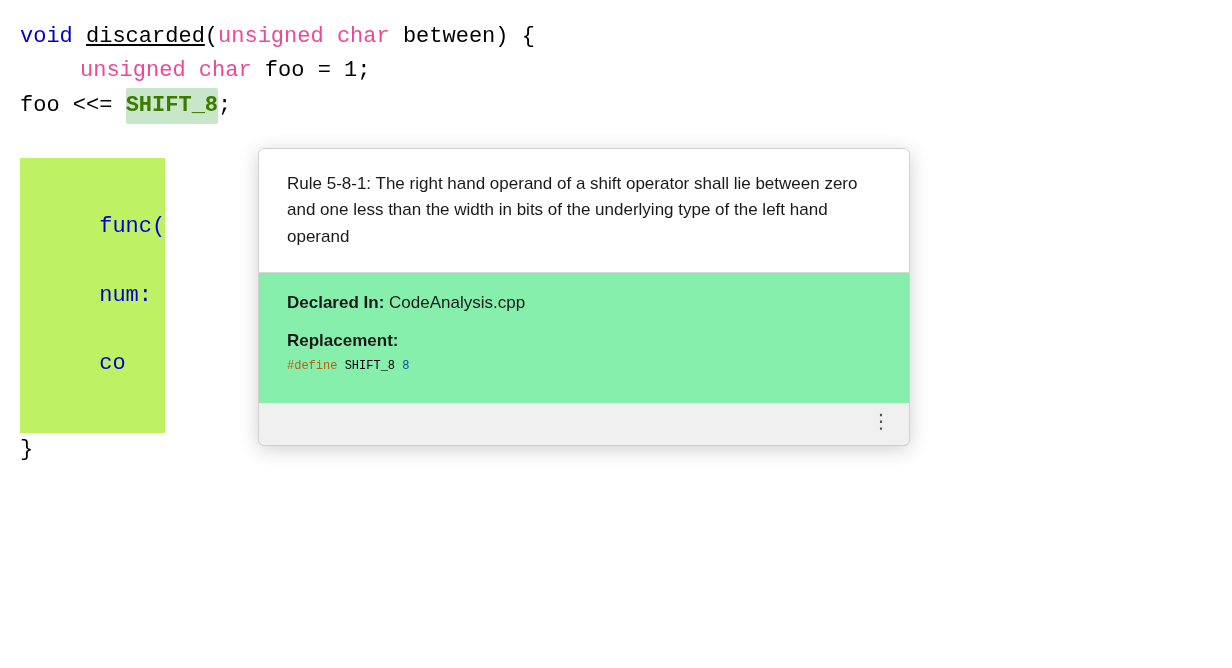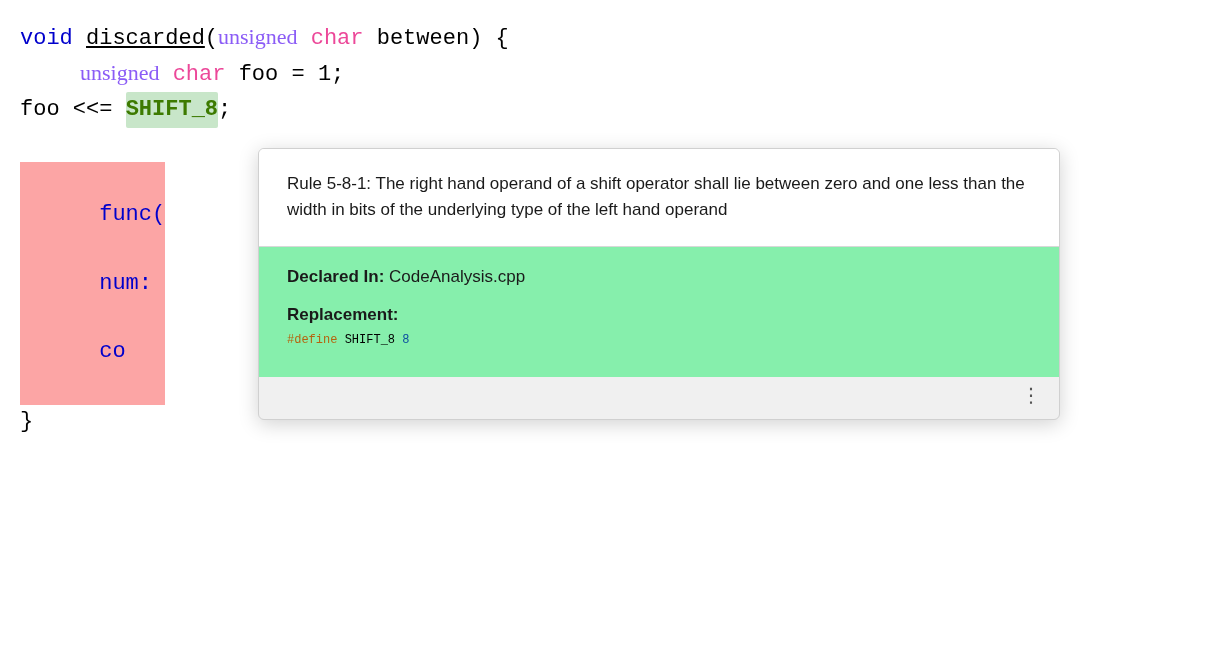--- a/index.html
+++ b/index.html
@@ -30,40 +30,40 @@
       background: #ffffff;
     }
 
     .code-line {
       display: flex;
       align-items: baseline;
       white-space: pre;
     }
     .kw-void { color: #0000cc; }
     .fn-name { color: #000000; text-decoration: underline; }
-    .kw-unsigned { color: #8b5cf6; font-family: Liberation Serif, serif; }
+    .kw-unsigned { color: #ec4899; }
     .kw-char { color: #ec4899; }
     .var-name { color: #000000; }
     .num { color: #000000; }
     .macro { color: #3d7a00; font-weight: bold; }
     .operator { color: #000000; }
     .func-kw { color: #0000cc; }
     .param-type { color: #0000cc; }
 
     .indent {
       display: inline-block;
       width: 60px;
     }
 
     
     .popup {
       position: absolute;
       top: 148px;
       left: 258px;
-      width: 802px;
+      width: 652px;
       background: #f0f0f0;
       border: 1px solid #d0d0d0;
       border-radius: 6px;
       box-shadow: 0 4px 20px rgba(0,0,0,0.18);
       overflow: hidden;
       z-index: 10;
     }
 
     .popup-rule-section {
       background: #ffffff;
@@ -129,22 +129,22 @@
     }
 
     
     .shift-highlight {
       background: #c8e6c9;
       border-radius: 2px;
       padding: 1px 0;
     }
 
     .func-highlight {
-      background: #fca5a5;
-      padding: 2px 0;
+      background: #bef264;
+      padding: 18px 0;
     }
   </style>
 </head>
 <body>
 
 <div class="code-area">
 
   <div class="code-line">
     <span class="kw-void">void</span>
     <span>&nbsp;</span>

